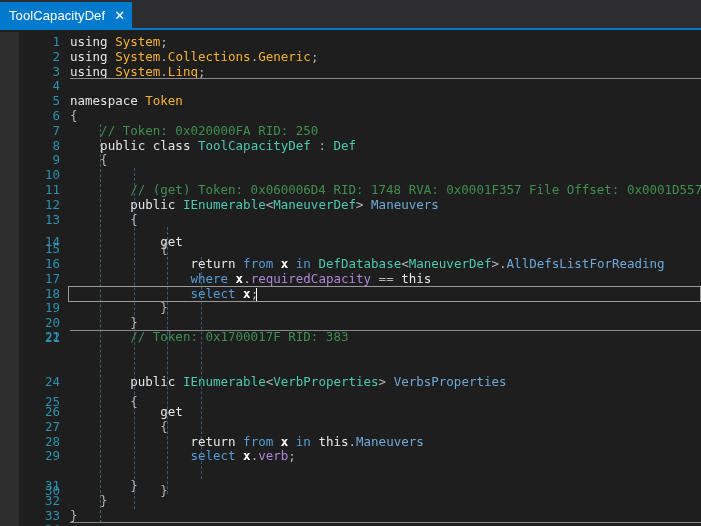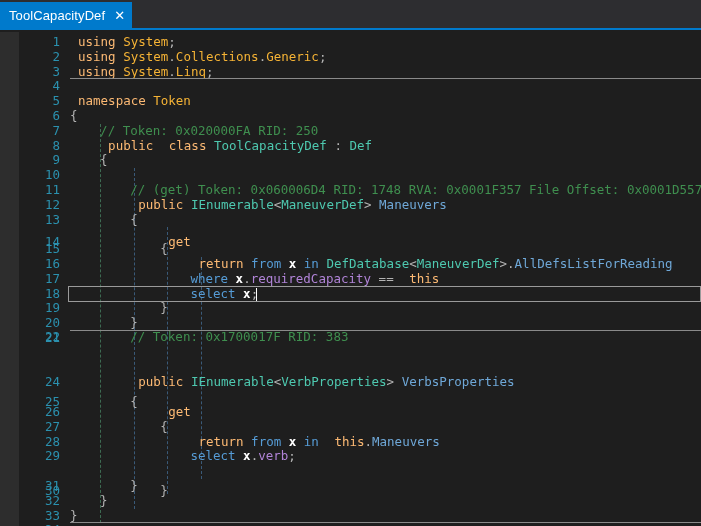--- a/index.html
+++ b/index.html
@@ -116,21 +116,21 @@
     position: absolute;
     left: 70px;
     white-space: pre;
     font-family: "DejaVu Sans Mono", monospace;
     font-size: 12.5px;
     line-height: 14.8px;
     color: #d4d4d4;
   }
 
   
-  .kw    { color: #fdba74; margin-left: 8px; }            
+  .kw    { color: #e5e5e5; }            
   .ns    { color: #f5b335; }            
   .typ   { color: #4ec9b0; }            
   .mem   { color: #6fa8d8; }            
   .fld   { color: #b184d8; }            
   .cmt   { color: #3f8f4f; }            
   .op    { color: #b4b4b4; }            
   .var   { color: #ffffff; font-weight: bold; }  
   .lq    { color: #569cd6; margin-top: 36px; }            
   .pln   { color: #d4d4d4; }
 

